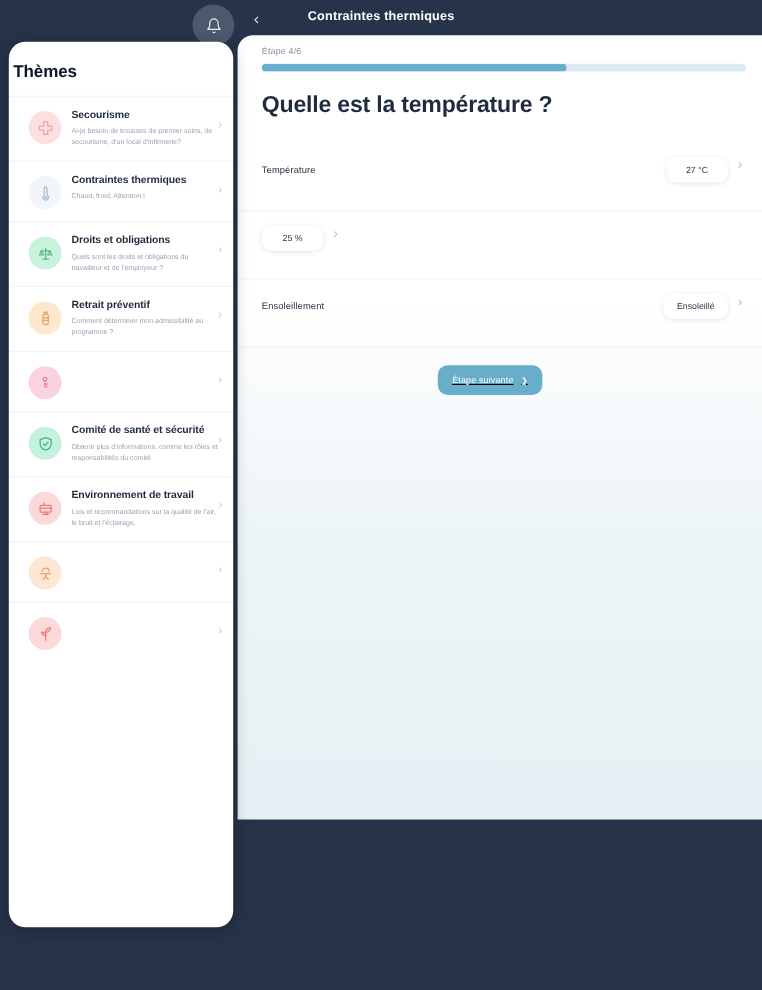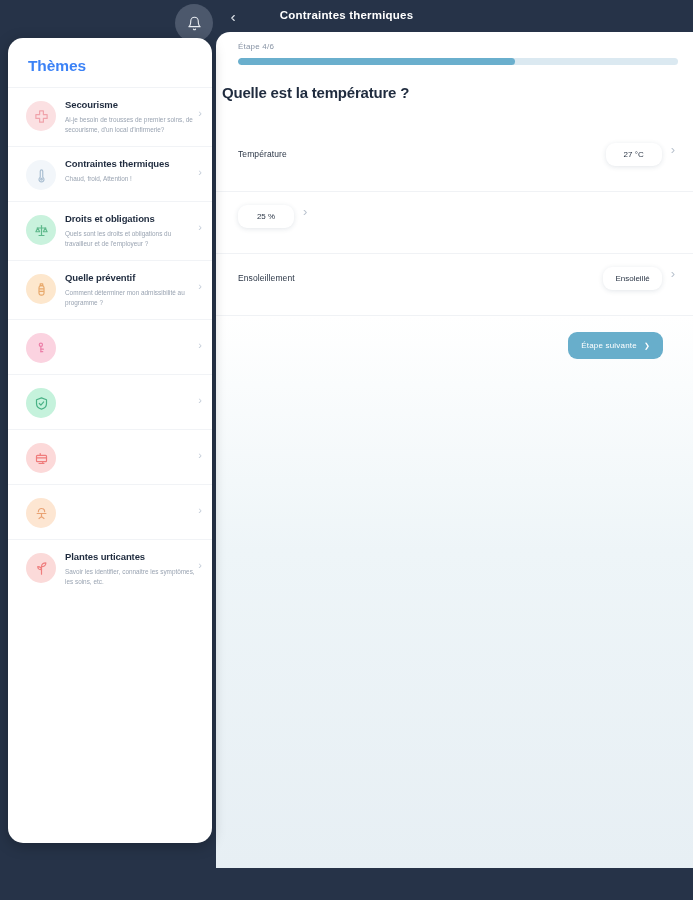--- a/index.html
+++ b/index.html
@@ -12,21 +12,21 @@
   #root {
     position: relative;
     width: 693px; height: 900px;
     background: #263348;
   }
 
   
   .content-pane {
     position: absolute;
     left: 216px; top: 32px;
-    width: 477px; height: 836px;
+    width: 477px; height: 713px;
     background: linear-gradient(180deg,#ffffff 0%,#ffffff 34%,#eef5f8 62%,#e7eff4 100%);
     border-top-left-radius: 14px;
     overflow: hidden;
   }
 
   
   .bell-btn {
     position: absolute;
     left: 175px; top: 4px;
     width: 38px; height: 38px;
@@ -70,22 +70,22 @@
     overflow: hidden;
   }
   .progress-fill {
     height: 100%;
     border-radius: 4px;
     background: #6aafcd;
   }
 
   .question {
     position: absolute;
-    left: 6px; top: 52px;
-    font-size: 15px;
+    left: 22px; top: 52px;
+    font-size: 21px;
     font-weight: bold;
     color: #1f2b3e;
     letter-spacing: -.2px;
   }
 
   
   .rows { position: absolute; left: 0; top: 98px; width: 477px; }
   .row {
     position: relative;
     min-height: 62px;
@@ -116,22 +116,23 @@
     border-radius: 9px;
     box-shadow: 0 1px 5px rgba(40,60,90,.13);
     text-align: center;
     font-size: 8px;
     color: #2b3646;
   }
   .row-chev { color: #b9c2ce; font-size: 13px; line-height: 1; }
 
   
   .next-wrap {
-    display: flex; justify-content: flex-end;
-    padding: 16px 30px 0 0;
+    display: flex; justify-content: center;
+    padding: 16px 18px 0 0;
+    text-decoration: underline;
   }
   .next-btn {
     display: flex; align-items: center; gap: 7px;
     background: #68aecb;
     color: #ffffff;
     border: none;
     border-radius: 9px;
     padding: 9px 13px;
     font-size: 8px;
     font-family: "Liberation Sans", sans-serif;
@@ -142,24 +143,24 @@
   .sidebar {
     position: absolute;
     left: 8px; top: 38px;
     width: 204px; height: 805px;
     background: #ffffff;
     border-radius: 15px;
     box-shadow: 0 3px 14px rgba(0,0,0,.25);
     overflow: hidden;
   }
   .sidebar-title {
-    padding: 19px 0 12px 20px;
+    padding: 19px 0 12px 4px;
     font-size: 15.5px;
     font-weight: bold;
-    color: #3b82f6;
+    color: #0f172a;
     letter-spacing: -.1px;
   }
   .theme-item {
     display: flex;
     align-items: flex-start;
     gap: 9px;
     padding: 11px 4px 11px 18px;
     border-top: 1px solid #f1f3f6;
     position: relative;
   }
@@ -304,21 +305,21 @@
         <div class="theme-item">
           <div class="theme-icon" style="background: rgb(253, 231, 205);">
             <svg width="15" height="15" viewBox="0 0 24 24" fill="none" stroke="#e8a86a" stroke-width="1.9" stroke-linecap="round" stroke-linejoin="round">
               <path d="M10 3h4v3h-4z"></path>
               <rect x="8" y="6" width="8" height="15" rx="3"></rect>
               <path d="M9 11h6"></path>
               <path d="M9 15h6"></path>
             </svg>
           </div>
           <div class="theme-texts">
-            <div class="theme-name">Quelle préventif</div>
+            <div class="theme-name">Retrait préventif</div>
             <div class="theme-desc">Comment déterminer mon admissibilité au programme ?</div>
           </div>
           <div class="theme-chev">›</div>
         </div>
         <div class="theme-item">
           <div class="theme-icon" style="background: rgb(251, 211, 224);">
             <svg width="15" height="15" viewBox="0 0 24 24" fill="none" stroke="#ec7fa8" stroke-width="1.9" stroke-linecap="round" stroke-linejoin="round">
               <circle cx="11" cy="6" r="2.6"></circle>
               <path d="M11 9v8"></path>
               <path d="M11 13h4"></path>
@@ -326,33 +327,41 @@
             </svg>
           </div>
           <div class="theme-chev">›</div>
         </div>
         <div class="theme-item">
           <div class="theme-icon" style="background: rgb(197, 242, 220);">
             <svg width="15" height="15" viewBox="0 0 24 24" fill="none" stroke="#49b286" stroke-width="1.9" stroke-linecap="round" stroke-linejoin="round">
               <path d="M12 3l8 3v6c0 5-3.5 8-8 9-4.5-1-8-4-8-9V6z"></path>
               <polyline points="8.5 12 11 14.5 15.5 9.5"></polyline>
             </svg>
+          </div>
+          <div class="theme-texts">
+            <div class="theme-name">Comité de santé et sécurité</div>
+            <div class="theme-desc">Obtenir plus d'informations, comme les rôles et responsabilités du comité</div>
           </div>
           <div class="theme-chev">›</div>
         </div>
         <div class="theme-item">
           <div class="theme-icon" style="background: rgb(252, 217, 217);">
             <svg width="15" height="15" viewBox="0 0 24 24" fill="none" stroke="#ef7b7b" stroke-width="1.9" stroke-linecap="round" stroke-linejoin="round">
               <rect x="4" y="7" width="16" height="10" rx="1.5"></rect>
               <path d="M4 11h16"></path>
               <path d="M10 7V4"></path>
               <path d="M14 17v3"></path>
               <path d="M8 20h8"></path>
             </svg>
           </div>
+          <div class="theme-texts">
+            <div class="theme-name">Environnement de travail</div>
+            <div class="theme-desc">Lois et recommandations sur la qualité de l'air, le bruit et l'éclairage.</div>
+          </div>
           <div class="theme-chev">›</div>
         </div>
         <div class="theme-item">
           <div class="theme-icon" style="background: rgb(253, 230, 210);">
             <svg width="15" height="15" viewBox="0 0 24 24" fill="none" stroke="#e9a273" stroke-width="1.9" stroke-linecap="round" stroke-linejoin="round">
               <path d="M7 9a5 5 0 0 1 10 0"></path>
               <path d="M5 12h14"></path>
               <path d="M12 12v5"></path>
               <path d="M8 20l4-3 4 3"></path>
             </svg>
@@ -360,22 +369,18 @@
           <div class="theme-chev">›</div>
         </div>
         <div class="theme-item">
           <div class="theme-icon" style="background: rgb(251, 218, 217);">
             <svg width="15" height="15" viewBox="0 0 24 24" fill="none" stroke="#ef7d7d" stroke-width="1.9" stroke-linecap="round" stroke-linejoin="round">
               <path d="M12 21V9"></path>
               <path d="M12 9c0-4 3-6 7-6 0 4-3 6-7 6z"></path>
               <path d="M12 14c-4 0-6-2-6-5 4 0 6 2 6 5z"></path>
             </svg>
           </div>
-          <div class="theme-texts">
-            <div class="theme-name">Plantes urticantes</div>
-            <div class="theme-desc">Savoir les identifier, connaitre les symptômes, les soins, etc.</div>
-          </div>
           <div class="theme-chev">›</div>
         </div>
       </div>
   </div>
 
 </div>
 
 </body></html>

